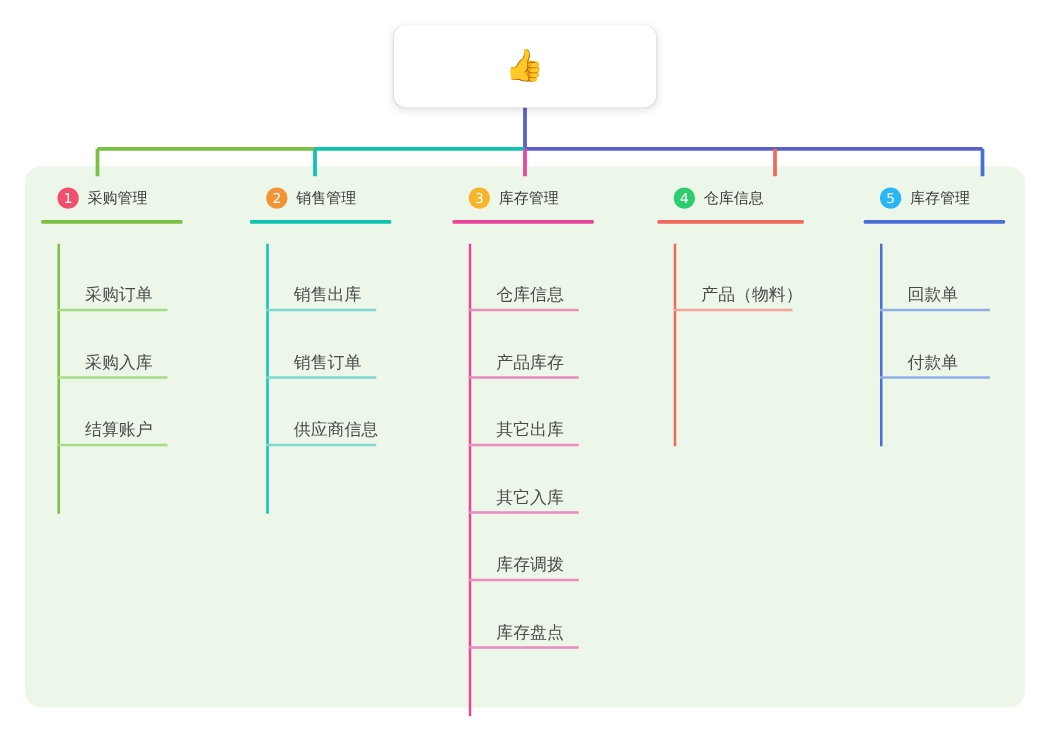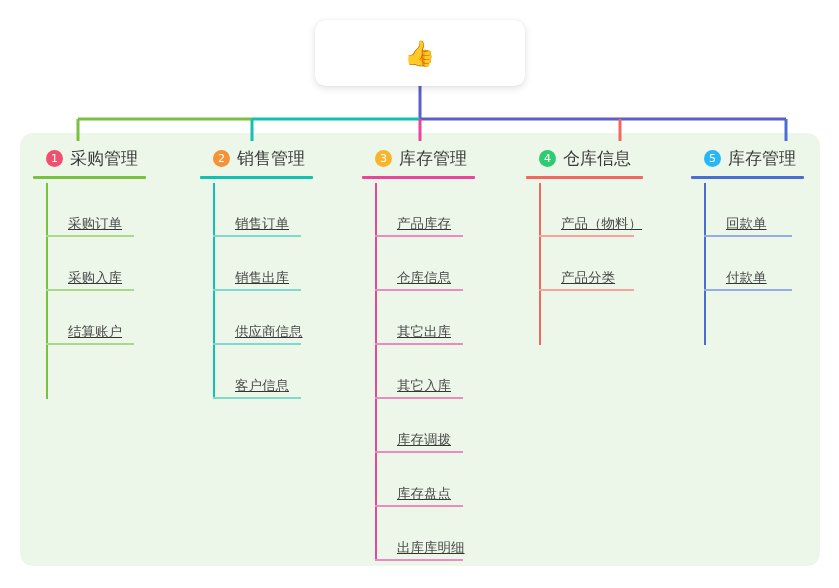--- a/index.html
+++ b/index.html
@@ -89,34 +89,33 @@
     height: 17px;
     border-radius: 50%;
     color: #ffffff;
     font-size: 11px;
     line-height: 17px;
     text-align: center;
     font-family: "DejaVu Sans", sans-serif;
     flex: 0 0 auto;
   }
   .col-title {
-    font-size: 17px;
+    font-size: 12px;
     color: #3a3a3a;
   }
   .col-underline {
     height: 3px;
     margin-top: 6px;
     border-radius: 1px;
   }
 
   .items {
     position: relative;
     padding-left: 13px;
-    margin-top: 4px;
-    text-decoration: underline;
+    margin-top: 16px;
   }
   .spine {
     position: absolute;
     left: 13px;
     top: 0;
     width: 2px;
   }
   .item {
     position: relative;
     height: 54px;
@@ -188,91 +187,79 @@
       </div>
       <div class="column" style="left: 200px; width: 143px;">
         <div class="col-head">
           <span class="badge" style="background: rgb(243, 146, 55);">2</span>
           <span class="col-title">销售管理</span>
         </div>
         <div class="col-underline" style="background: rgb(18, 194, 176); width: 113px;"></div>
         <div class="items">
           <div class="spine" style="background: rgb(18, 194, 176); height: 216px;"></div>
           <div class="item">
+            <span class="item-label">销售出库</span>
+            <div class="item-line" style="background: rgb(127, 217, 206); width: 88px;"></div>
+          </div>
+          <div class="item">
             <span class="item-label">销售订单</span>
             <div class="item-line" style="background: rgb(127, 217, 206); width: 88px;"></div>
           </div>
           <div class="item">
-            <span class="item-label">销售出库</span>
-            <div class="item-line" style="background: rgb(127, 217, 206); width: 88px;"></div>
-          </div>
-          <div class="item">
             <span class="item-label">供应商信息</span>
             <div class="item-line" style="background: rgb(127, 217, 206); width: 88px;"></div>
           </div>
-          <div class="item">
-            <span class="item-label">客户信息</span>
-            <div class="item-line" style="background: rgb(127, 217, 206); width: 88px;"></div>
-          </div>
         </div>
       </div>
       <div class="column" style="left: 362px; width: 143px;">
         <div class="col-head">
           <span class="badge" style="background: rgb(247, 181, 44);">3</span>
           <span class="col-title">库存管理</span>
         </div>
         <div class="col-underline" style="background: rgb(232, 69, 155); width: 113px;"></div>
         <div class="items">
           <div class="spine" style="background: rgb(232, 69, 155); height: 378px;"></div>
           <div class="item">
+            <span class="item-label">仓库信息</span>
+            <div class="item-line" style="background: rgb(234, 140, 190); width: 88px;"></div>
+          </div>
+          <div class="item">
             <span class="item-label">产品库存</span>
             <div class="item-line" style="background: rgb(234, 140, 190); width: 88px;"></div>
           </div>
           <div class="item">
-            <span class="item-label">仓库信息</span>
-            <div class="item-line" style="background: rgb(234, 140, 190); width: 88px;"></div>
-          </div>
-          <div class="item">
             <span class="item-label">其它出库</span>
             <div class="item-line" style="background: rgb(234, 140, 190); width: 88px;"></div>
           </div>
           <div class="item">
             <span class="item-label">其它入库</span>
             <div class="item-line" style="background: rgb(234, 140, 190); width: 88px;"></div>
           </div>
           <div class="item">
             <span class="item-label">库存调拨</span>
             <div class="item-line" style="background: rgb(234, 140, 190); width: 88px;"></div>
           </div>
           <div class="item">
             <span class="item-label">库存盘点</span>
-            <div class="item-line" style="background: rgb(234, 140, 190); width: 88px;"></div>
-          </div>
-          <div class="item">
-            <span class="item-label">出库库明细</span>
             <div class="item-line" style="background: rgb(234, 140, 190); width: 88px;"></div>
           </div>
         </div>
       </div>
       <div class="column" style="left: 526px; width: 147px;">
         <div class="col-head">
           <span class="badge" style="background: rgb(46, 204, 113);">4</span>
           <span class="col-title">仓库信息</span>
         </div>
         <div class="col-underline" style="background: rgb(242, 104, 93); width: 117px;"></div>
         <div class="items">
           <div class="spine" style="background: rgb(242, 104, 93); height: 162px;"></div>
           <div class="item">
             <span class="item-label">产品（物料）</span>
             <div class="item-line" style="background: rgb(246, 163, 155); width: 95px;"></div>
           </div>
-          <div class="item">
-            <span class="item-label">产品分类</span>
-            <div class="item-line" style="background: rgb(246, 163, 155); width: 95px;"></div>
-          </div>
         </div>
       </div>
       <div class="column" style="left: 691px; width: 143px;">
         <div class="col-head">
           <span class="badge" style="background: rgb(41, 182, 246);">5</span>
           <span class="col-title">库存管理</span>
         </div>
         <div class="col-underline" style="background: rgb(74, 111, 212); width: 113px;"></div>
         <div class="items">
           <div class="spine" style="background: rgb(74, 111, 212); height: 162px;"></div>

